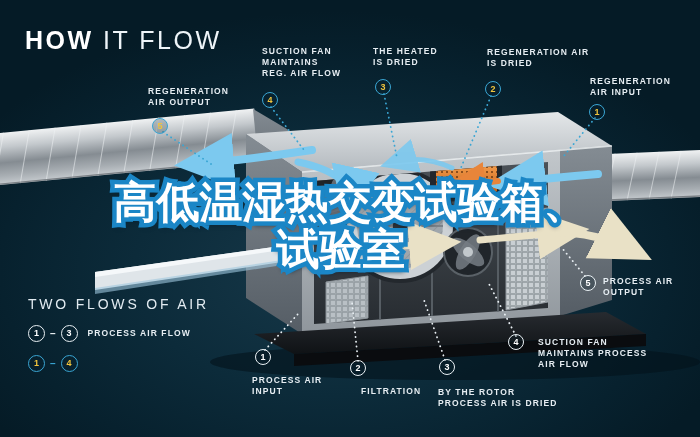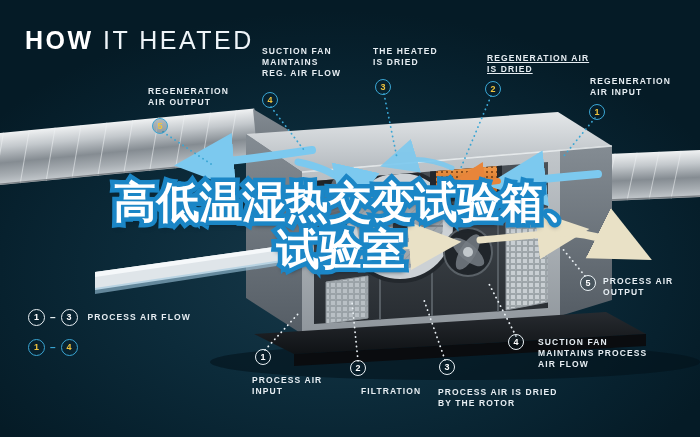--- a/index.html
+++ b/index.html
@@ -231,21 +231,21 @@
       <span class="wm-stroke">高低温湿热交变试验箱、</span>
       <span class="wm-fill">高低温湿热交变试验箱、</span>
     </div>
     <div class="wm-line l2">
       <span class="wm-stroke">试验室</span>
       <span class="wm-fill">试验室</span>
     </div>
   </div>
 
   <div class="title">
-    <span class="bold">HOW</span><span class="light"> IT HEATED</span>
+    <span class="bold">HOW</span><span class="light"> IT FLOW</span>
   </div>
 
   <div class="callout-label" style="left:148px;top:86px;">
     <div>REGENERATION</div>
     <div>AIR OUTPUT</div>
   </div>
   <div class="badge regen" style="left:152px;top:118px;">5</div>
 
   <div class="callout-label" style="left:262px;top:46px;">
     <div>SUCTION FAN</div>
@@ -253,21 +253,21 @@
     <div>REG. AIR FLOW</div>
   </div>
   <div class="badge regen" style="left:262px;top:92px;">4</div>
 
   <div class="callout-label" style="left:373px;top:46px;">
     <div>THE HEATED</div>
     <div>IS DRIED</div>
   </div>
   <div class="badge regen" style="left:375px;top:79px;">3</div>
 
-  <div class="callout-label" style="left:487px;top:53px;text-decoration:underline;">
+  <div class="callout-label" style="left:487px;top:47px;">
     <div>REGENERATION AIR</div>
     <div>IS DRIED</div>
   </div>
   <div class="badge regen" style="left:485px;top:81px;">2</div>
 
   <div class="callout-label" style="left:590px;top:76px;">
     <div>REGENERATION</div>
     <div>AIR INPUT</div>
   </div>
   <div class="badge regen" style="left:589px;top:104px;">1</div>
@@ -278,38 +278,39 @@
     <div>INPUT</div>
   </div>
 
   <div class="badge process" style="left:350px;top:360px;">2</div>
   <div class="callout-label" style="left:349px;top:386px;padding-left:12px;">
     <div>FILTRATION</div>
   </div>
 
   <div class="badge process" style="left:439px;top:359px;">3</div>
   <div class="callout-label" style="left:438px;top:387px;">
+    <div>BY THE ROTOR</div>
     <div>PROCESS AIR IS DRIED</div>
-    <div>BY THE ROTOR</div>
   </div>
 
   <div class="badge process" style="left:508px;top:334px;">4</div>
   <div class="callout-label" style="left:538px;top:337px;">
     <div>SUCTION FAN</div>
     <div>MAINTAINS PROCESS</div>
     <div>AIR FLOW</div>
   </div>
 
   <div class="badge process" style="left:580px;top:275px;">5</div>
   <div class="callout-label" style="left:603px;top:276px;">
     <div>PROCESS AIR</div>
     <div>OUTPUT</div>
   </div>
 
   <div class="legend">
+    <div class="legend-heading">TWO FLOWS OF AIR</div>
     <div class="legend-row process">
       <span class="lbadge process">1</span>
       <span class="legend-sep">–</span>
       <span class="lbadge process">3</span>
       <span class="legend-label">PROCESS AIR FLOW</span>
     </div>
     <div class="legend-row regen">
       <span class="lbadge regen">1</span>
       <span class="legend-sep">–</span>
       <span class="lbadge regen">4</span>

